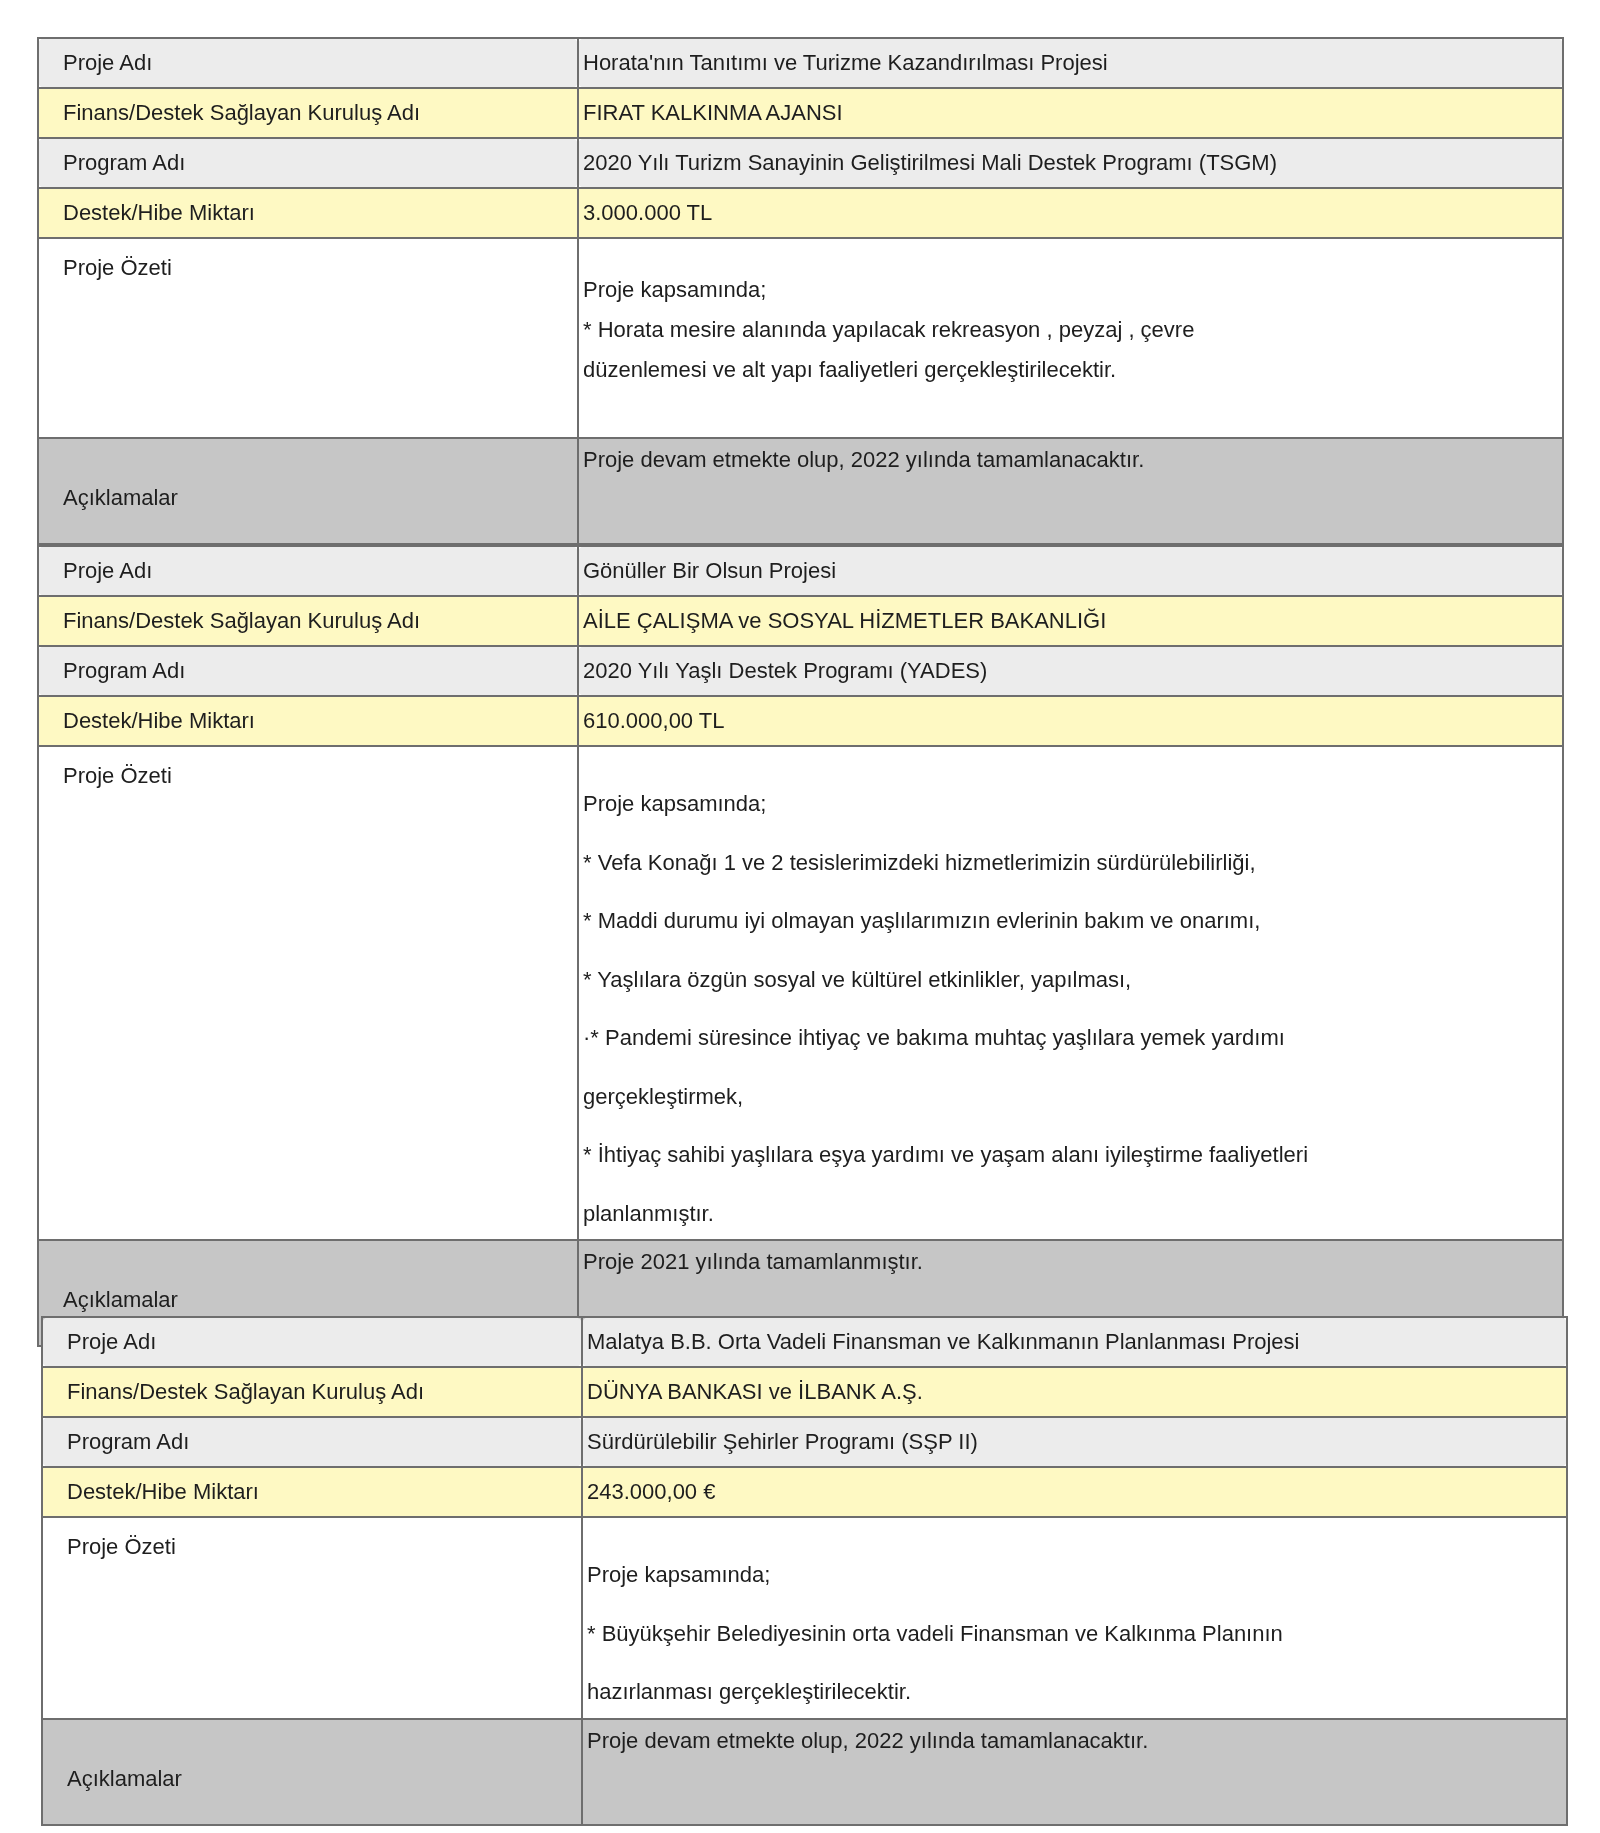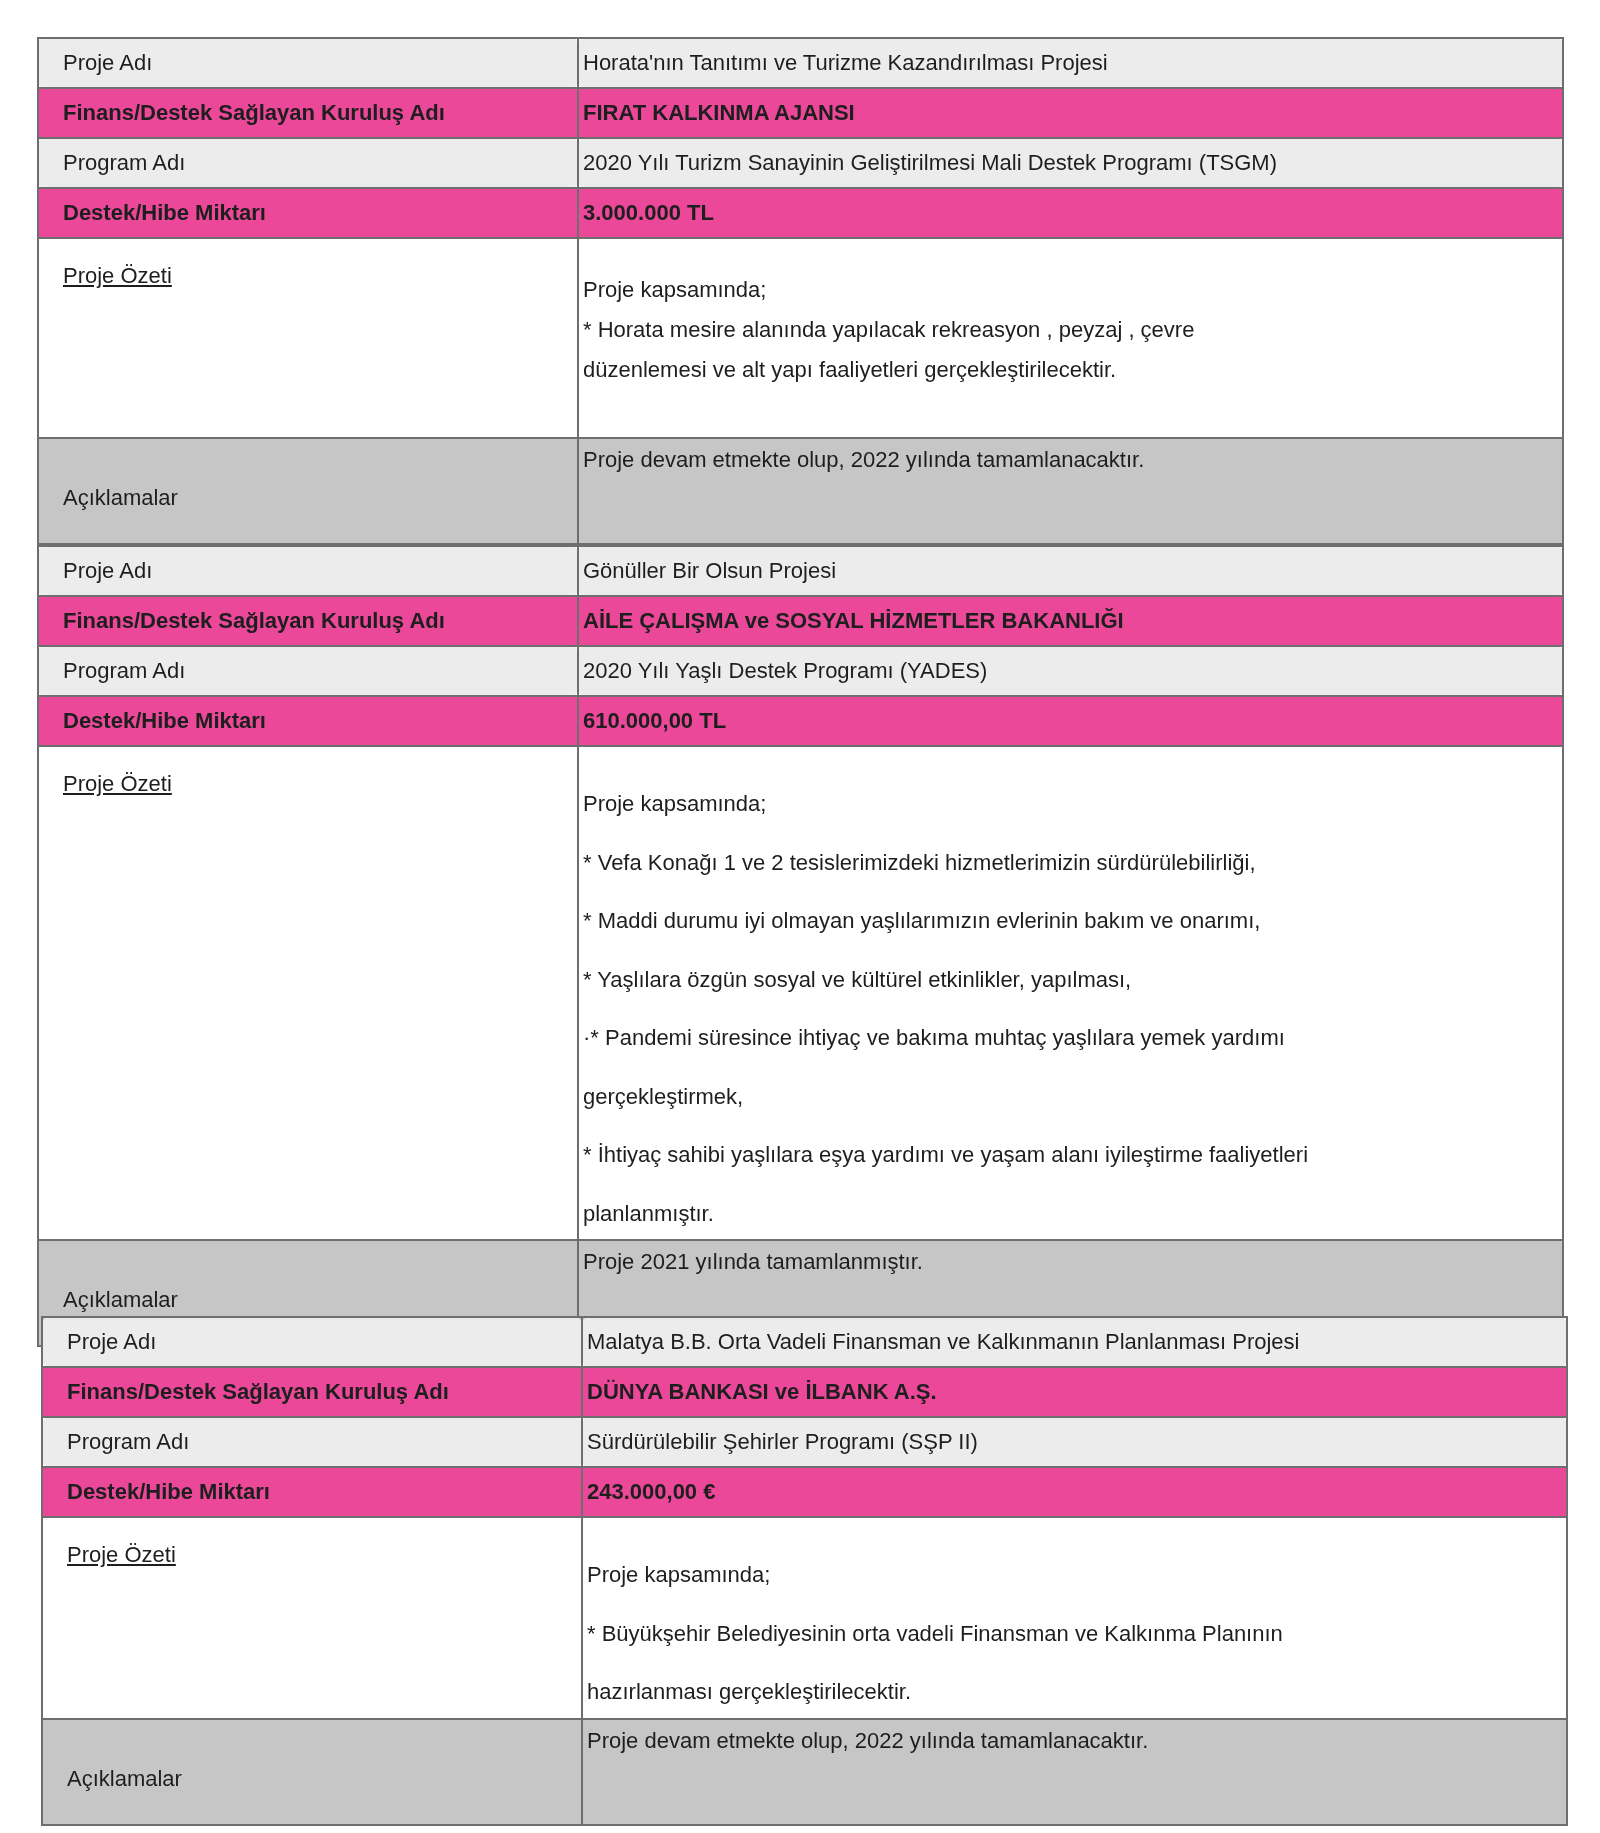--- a/index.html
+++ b/index.html
@@ -4,23 +4,23 @@
 <style>
   html, body { margin: 0; padding: 0; background: #ffffff; }
   body { width: 1600px; height: 1833px; position: relative; overflow: hidden;
          font-family: "Liberation Sans", "DejaVu Sans", sans-serif; color: #1e1e1e; }
   .proj-table { position: absolute; border-collapse: collapse; table-layout: fixed;
                 border: 2px solid #6e6e6e; }
   .proj-table td { border: 2px solid #6e6e6e; font-size: 22px; line-height: 26px;
                    padding: 0 0 0 24px; vertical-align: middle; white-space: nowrap; }
   .proj-table td.val { padding-left: 4px; }
   .row-light td { background: #ececec; height: 48px; border-radius: 7px; }
-  .row-dark td { background: #ec4899; height: 48px; font-weight: bold; }
+  .row-dark td { background: #fef9c3; height: 48px; }
   .row-summary td { background: #ffffff; vertical-align: top; }
-  .row-summary td.lbl { padding-top: 24px; text-decoration: underline; }
+  .row-summary td.lbl { padding-top: 16px; }
   .row-notes td { background: #c6c6c6; margin-left: 32px; }
   .row-notes td.lbl { vertical-align: middle; padding-top: 14px; }
   .row-notes td.val { vertical-align: top; padding-top: 8px; }
   .summary-lines { white-space: normal; }
   .summary-line { display: block; margin-top: 7px; }
   #t1 { left: 37px; top: 37px; width: 1527px; }
   #t1 .row-summary td { height: 171px; }
   #t1 .row-summary td.val { padding-top: 27px; }
   #t1 .row-summary .summary-line { line-height: 33px; }
   #t1 .row-notes td { height: 90px; }

